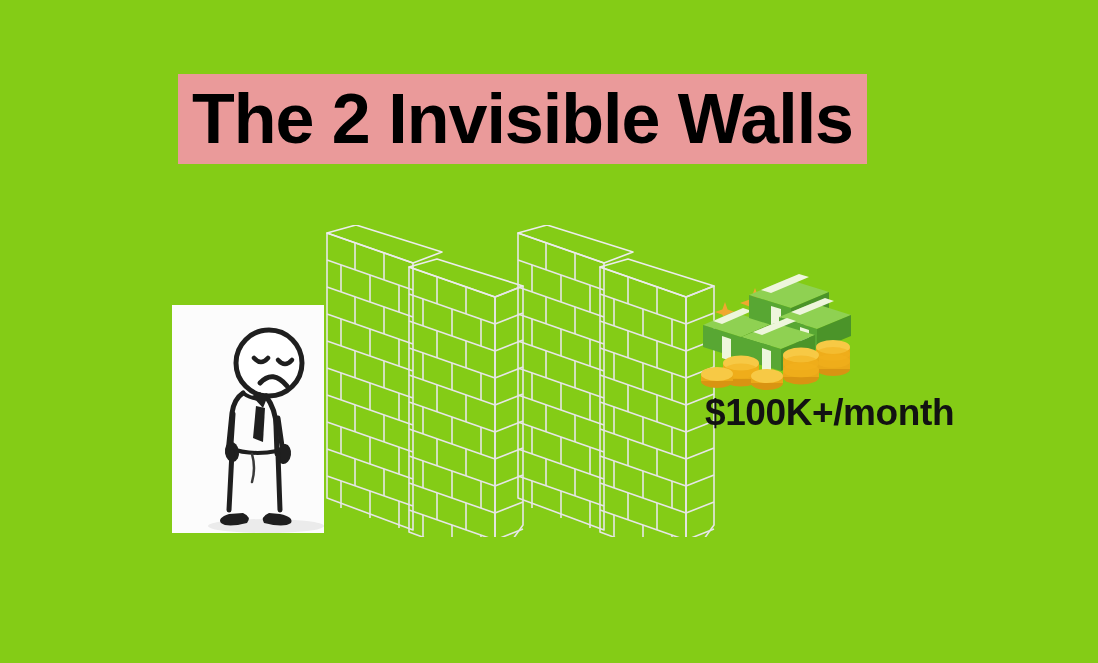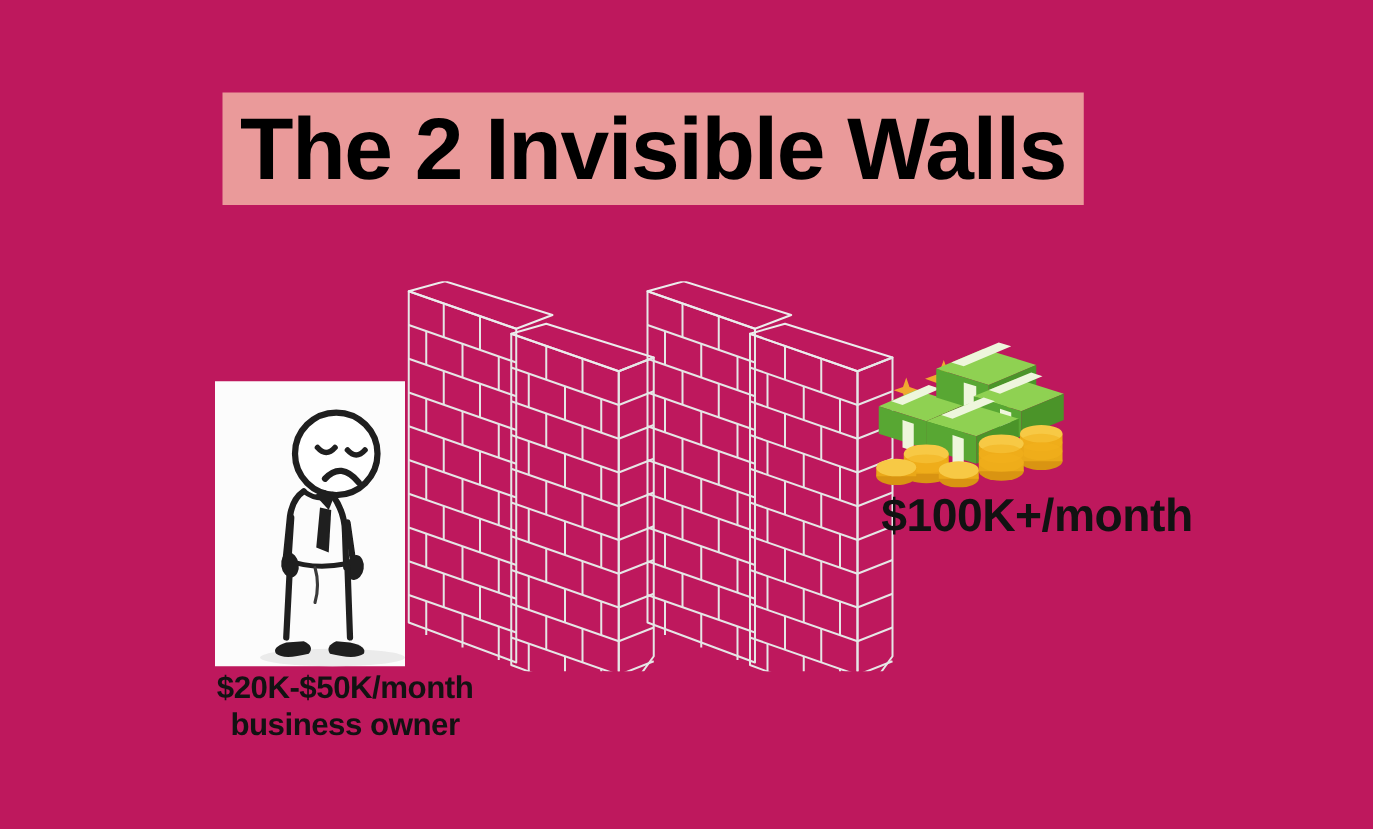--- a/index.html
+++ b/index.html
@@ -7,21 +7,21 @@
     padding: 0;
     background: #ffffff;
   }
   body {
     font-family: "Liberation Sans", sans-serif;
   }
   #slide {
     position: relative;
     width: 1098px;
     height: 663px;
-    background: #be185d;
+    background: #84cc16;
     overflow: hidden;
   }
 
   
   #title-band {
     position: absolute;
     left: 178px;
     top: 74px;
     width: 689px;
     height: 90px;
@@ -407,20 +407,16 @@
         <ellipse cx="20" cy="126" rx="16" ry="7" fill="#d99412"></ellipse>
         <rect x="4" y="119" width="32" height="7" fill="#eaa818"></rect>
         <ellipse cx="20" cy="119" rx="16" ry="7" fill="#f7c945"></ellipse>
         <ellipse cx="70" cy="128" rx="16" ry="7" fill="#d99412"></ellipse>
         <rect x="54" y="121" width="32" height="7" fill="#eaa818"></rect>
         <ellipse cx="70" cy="121" rx="16" ry="7" fill="#f7c945"></ellipse>
       </g>
     </svg>
   </div>
 
-  <div class="caption" id="caption-left">
-    <span class="line">$20K-$50K/month</span>
-    <span class="line">business owner</span>
-  </div>
 
   <div class="caption" id="caption-right">$100K+/month</div>
 
 </div>
 
 </body></html>

